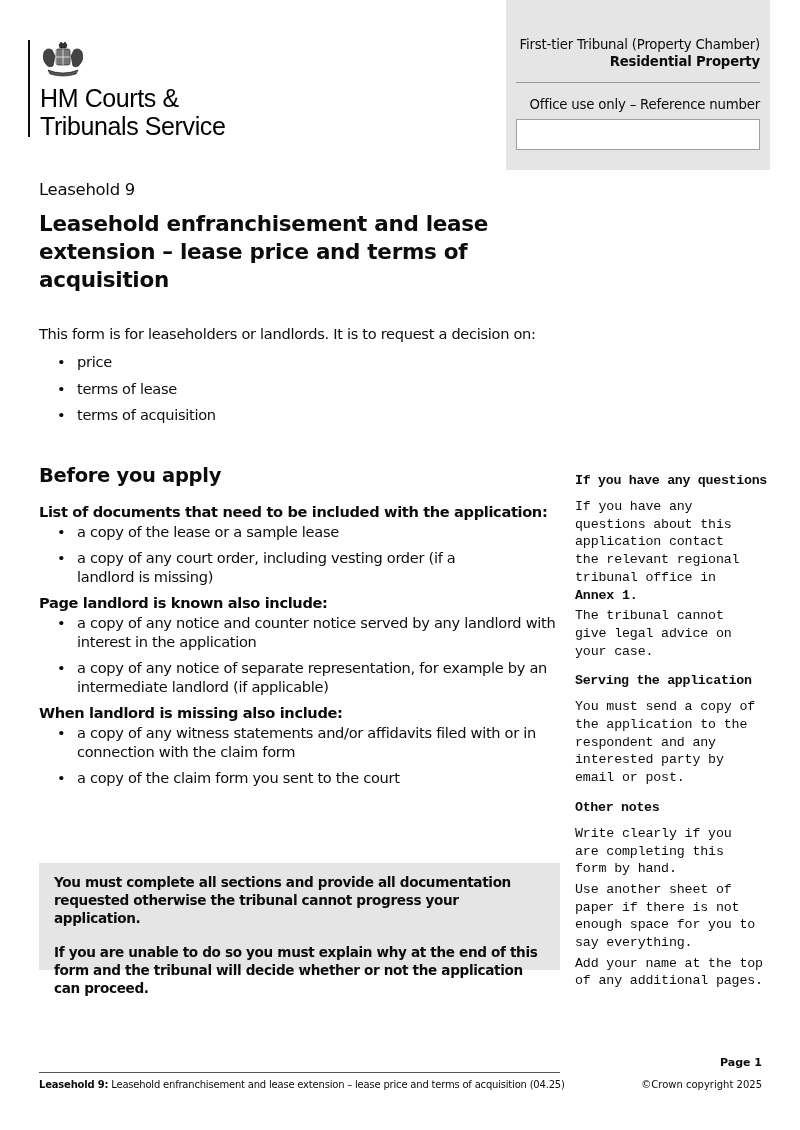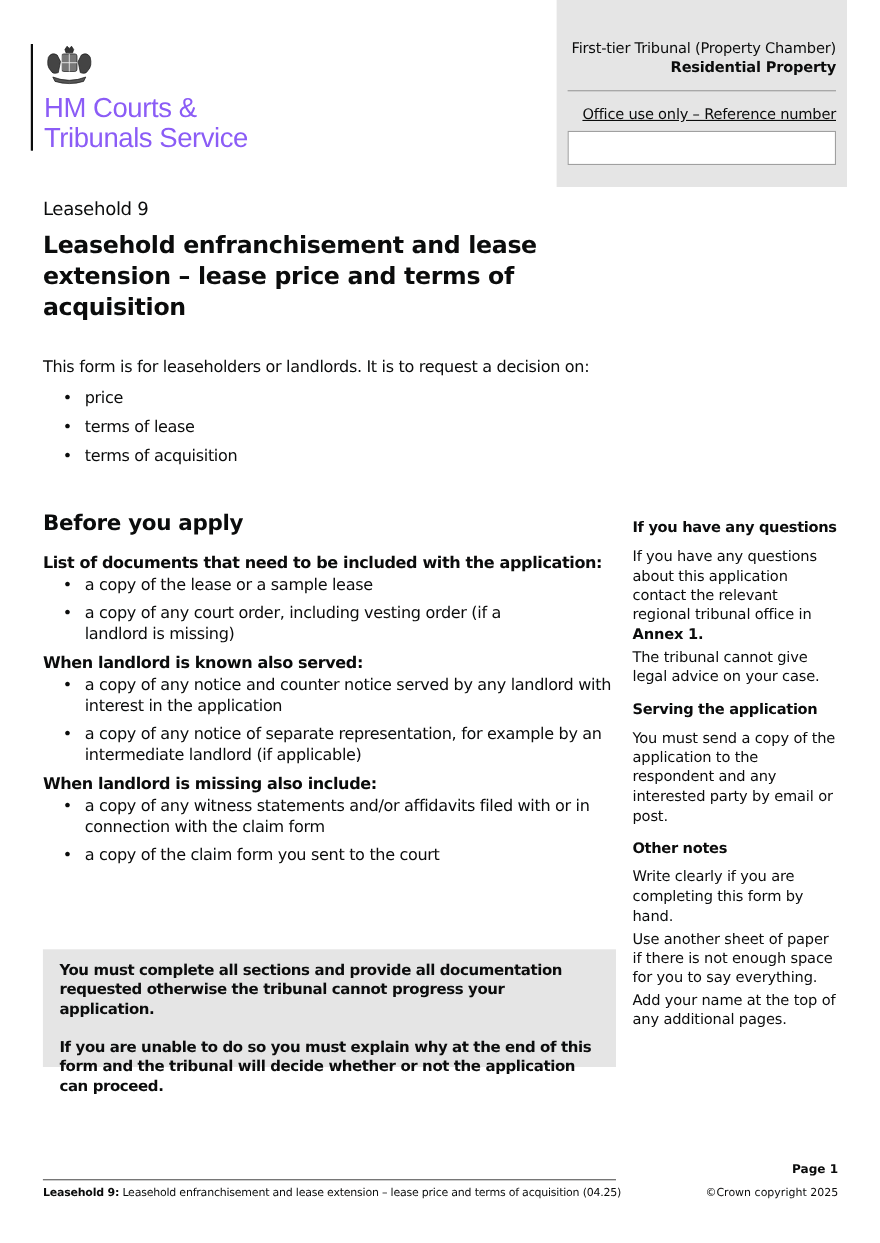--- a/index.html
+++ b/index.html
@@ -1,27 +1,27 @@
 <!DOCTYPE html>
 <html><head>
 <meta charset="utf-8">
 <style>
   * { box-sizing: border-box; margin: 0; padding: 0; }
   html, body { width: 800px; height: 1130px; background: #ffffff; }
   body { position: relative; font-family: "DejaVu Sans", sans-serif; color: #0b0c0c; overflow: hidden; }
 
   .logo { position: absolute; left: 28px; top: 40px; height: 97px; border-left: 2px solid #0b0c0c; padding-left: 9px; }
   .crest { position: absolute; left: 10px; top: 0; width: 46px; height: 38px; }
-  .logo-text { position: absolute; left: 10px; top: 44px; width: 260px; font-family: "Liberation Sans", sans-serif; font-size: 25px; line-height: 28px; letter-spacing: -0.4px; color: #8b5cf6; }
+  .logo-text { position: absolute; left: 10px; top: 44px; width: 260px; font-family: "Liberation Sans", sans-serif; font-size: 25px; line-height: 28px; letter-spacing: -0.4px; color: #000000; }
 
   .office-box { position: absolute; left: 506px; top: 0; width: 264px; height: 170px; background: #e5e5e5; }
   .tribunal-line { position: absolute; right: 10px; top: 37px; font-size: 13.3px; text-align: right; white-space: nowrap; letter-spacing: -0.2px; }
   .tribunal-sub { position: absolute; right: 10px; top: 54px; font-size: 13.3px; font-weight: bold; text-align: right; white-space: nowrap; letter-spacing: -0.2px; margin-left: 12px; }
   .office-divider { position: absolute; left: 10px; right: 10px; top: 82px; border-top: 1px solid #9a9a9a; }
-  .ref-label { position: absolute; right: 10px; top: 97px; font-size: 13.3px; text-align: right; white-space: nowrap; letter-spacing: -0.2px; text-decoration: underline; }
+  .ref-label { position: absolute; right: 10px; top: 97px; font-size: 13.3px; text-align: right; white-space: nowrap; letter-spacing: -0.2px; }
   .ref-input { position: absolute; left: 10px; right: 10px; top: 119px; height: 31px; background: #fff; border: 1px solid #a0a0a0; font-size: 13px; padding: 0 6px; }
 
   .form-code { position: absolute; left: 39px; top: 180px; font-size: 16.5px; letter-spacing: -0.3px; }
   .page-title { position: absolute; left: 39px; top: 210px; width: 470px; font-size: 21.5px; line-height: 28px; font-weight: bold; letter-spacing: -0.3px; }
 
   .intro { position: absolute; left: 39px; top: 325px; font-size: 14.6px; letter-spacing: -0.3px; white-space: nowrap; }
   ul.bullets { list-style: none; }
   ul.bullets li { position: relative; padding-left: 38px; font-size: 14.6px; line-height: 20px; letter-spacing: -0.3px; }
   ul.bullets li::before { content: "•"; position: absolute; left: 18px; top: 0; }
   .intro-list { position: absolute; left: 39px; top: 352px; }
@@ -33,21 +33,21 @@
   .main .h3.first { margin-top: 12px; }
   .main ul.bullets { margin-bottom: 7px; }
   .main ul.bullets li { margin-bottom: 7px; line-height: 19px; }
 
   .notice { position: absolute; left: 39px; top: 863px; width: 521px; height: 107px; background: #e5e5e5; padding: 10px 12px 0 15px; }
   .notice p { font-size: 13.6px; font-weight: bold; line-height: 18px; letter-spacing: -0.35px; margin-bottom: 16px; }
 
   .side { position: absolute; left: 575px; top: 472px; width: 200px; }
   .side .h3 { font-size: 13.3px; letter-spacing: -0.3px; line-height: 18px; margin-bottom: 8px; }
   .side p { font-size: 13.3px; line-height: 17.7px; letter-spacing: -0.15px; margin-bottom: 3px; }
-  .side .section { margin-bottom: 12px; }
+  .side .section { margin-bottom: 12px; font-family: Liberation Mono, monospace; }
 
   .footer-page { position: absolute; right: 38px; top: 1056px; font-size: 11px; font-weight: bold; }
   .footer-rule { position: absolute; left: 39px; top: 1072px; width: 521px; border-top: 1px solid #555; }
   .footer-left { position: absolute; left: 39px; top: 1079px; font-size: 10px; white-space: nowrap; letter-spacing: -0.2px; }
   .footer-left b { font-weight: bold; }
   .footer-right { position: absolute; right: 38px; top: 1079px; font-size: 10px; white-space: nowrap; }
 </style>
 </head>
 <body>
 
@@ -88,21 +88,21 @@
 
 <div class="main">
   <h2 class="h2">Before you apply</h2>
 
   <h3 class="h3 first">List of documents that need to be included with the application:</h3>
   <ul class="bullets">
     <li>a copy of the lease or a sample lease</li>
     <li style="width:420px">a copy of any court order, including vesting order (if a landlord is missing)</li>
   </ul>
 
-  <h3 class="h3">When landlord is known also served:</h3>
+  <h3 class="h3">Page landlord is known also include:</h3>
   <ul class="bullets">
     <li>a copy of any notice and counter notice served by any landlord with interest in the application</li>
     <li>a copy of any notice of separate representation, for example by an intermediate landlord (if applicable)</li>
   </ul>
 
   <h3 class="h3">When landlord is missing also include:</h3>
   <ul class="bullets">
     <li style="width:510px">a copy of any witness statements and/or affidavits filed with or in connection with the claim form</li>
     <li>a copy of the claim form you sent to the court</li>
   </ul>

